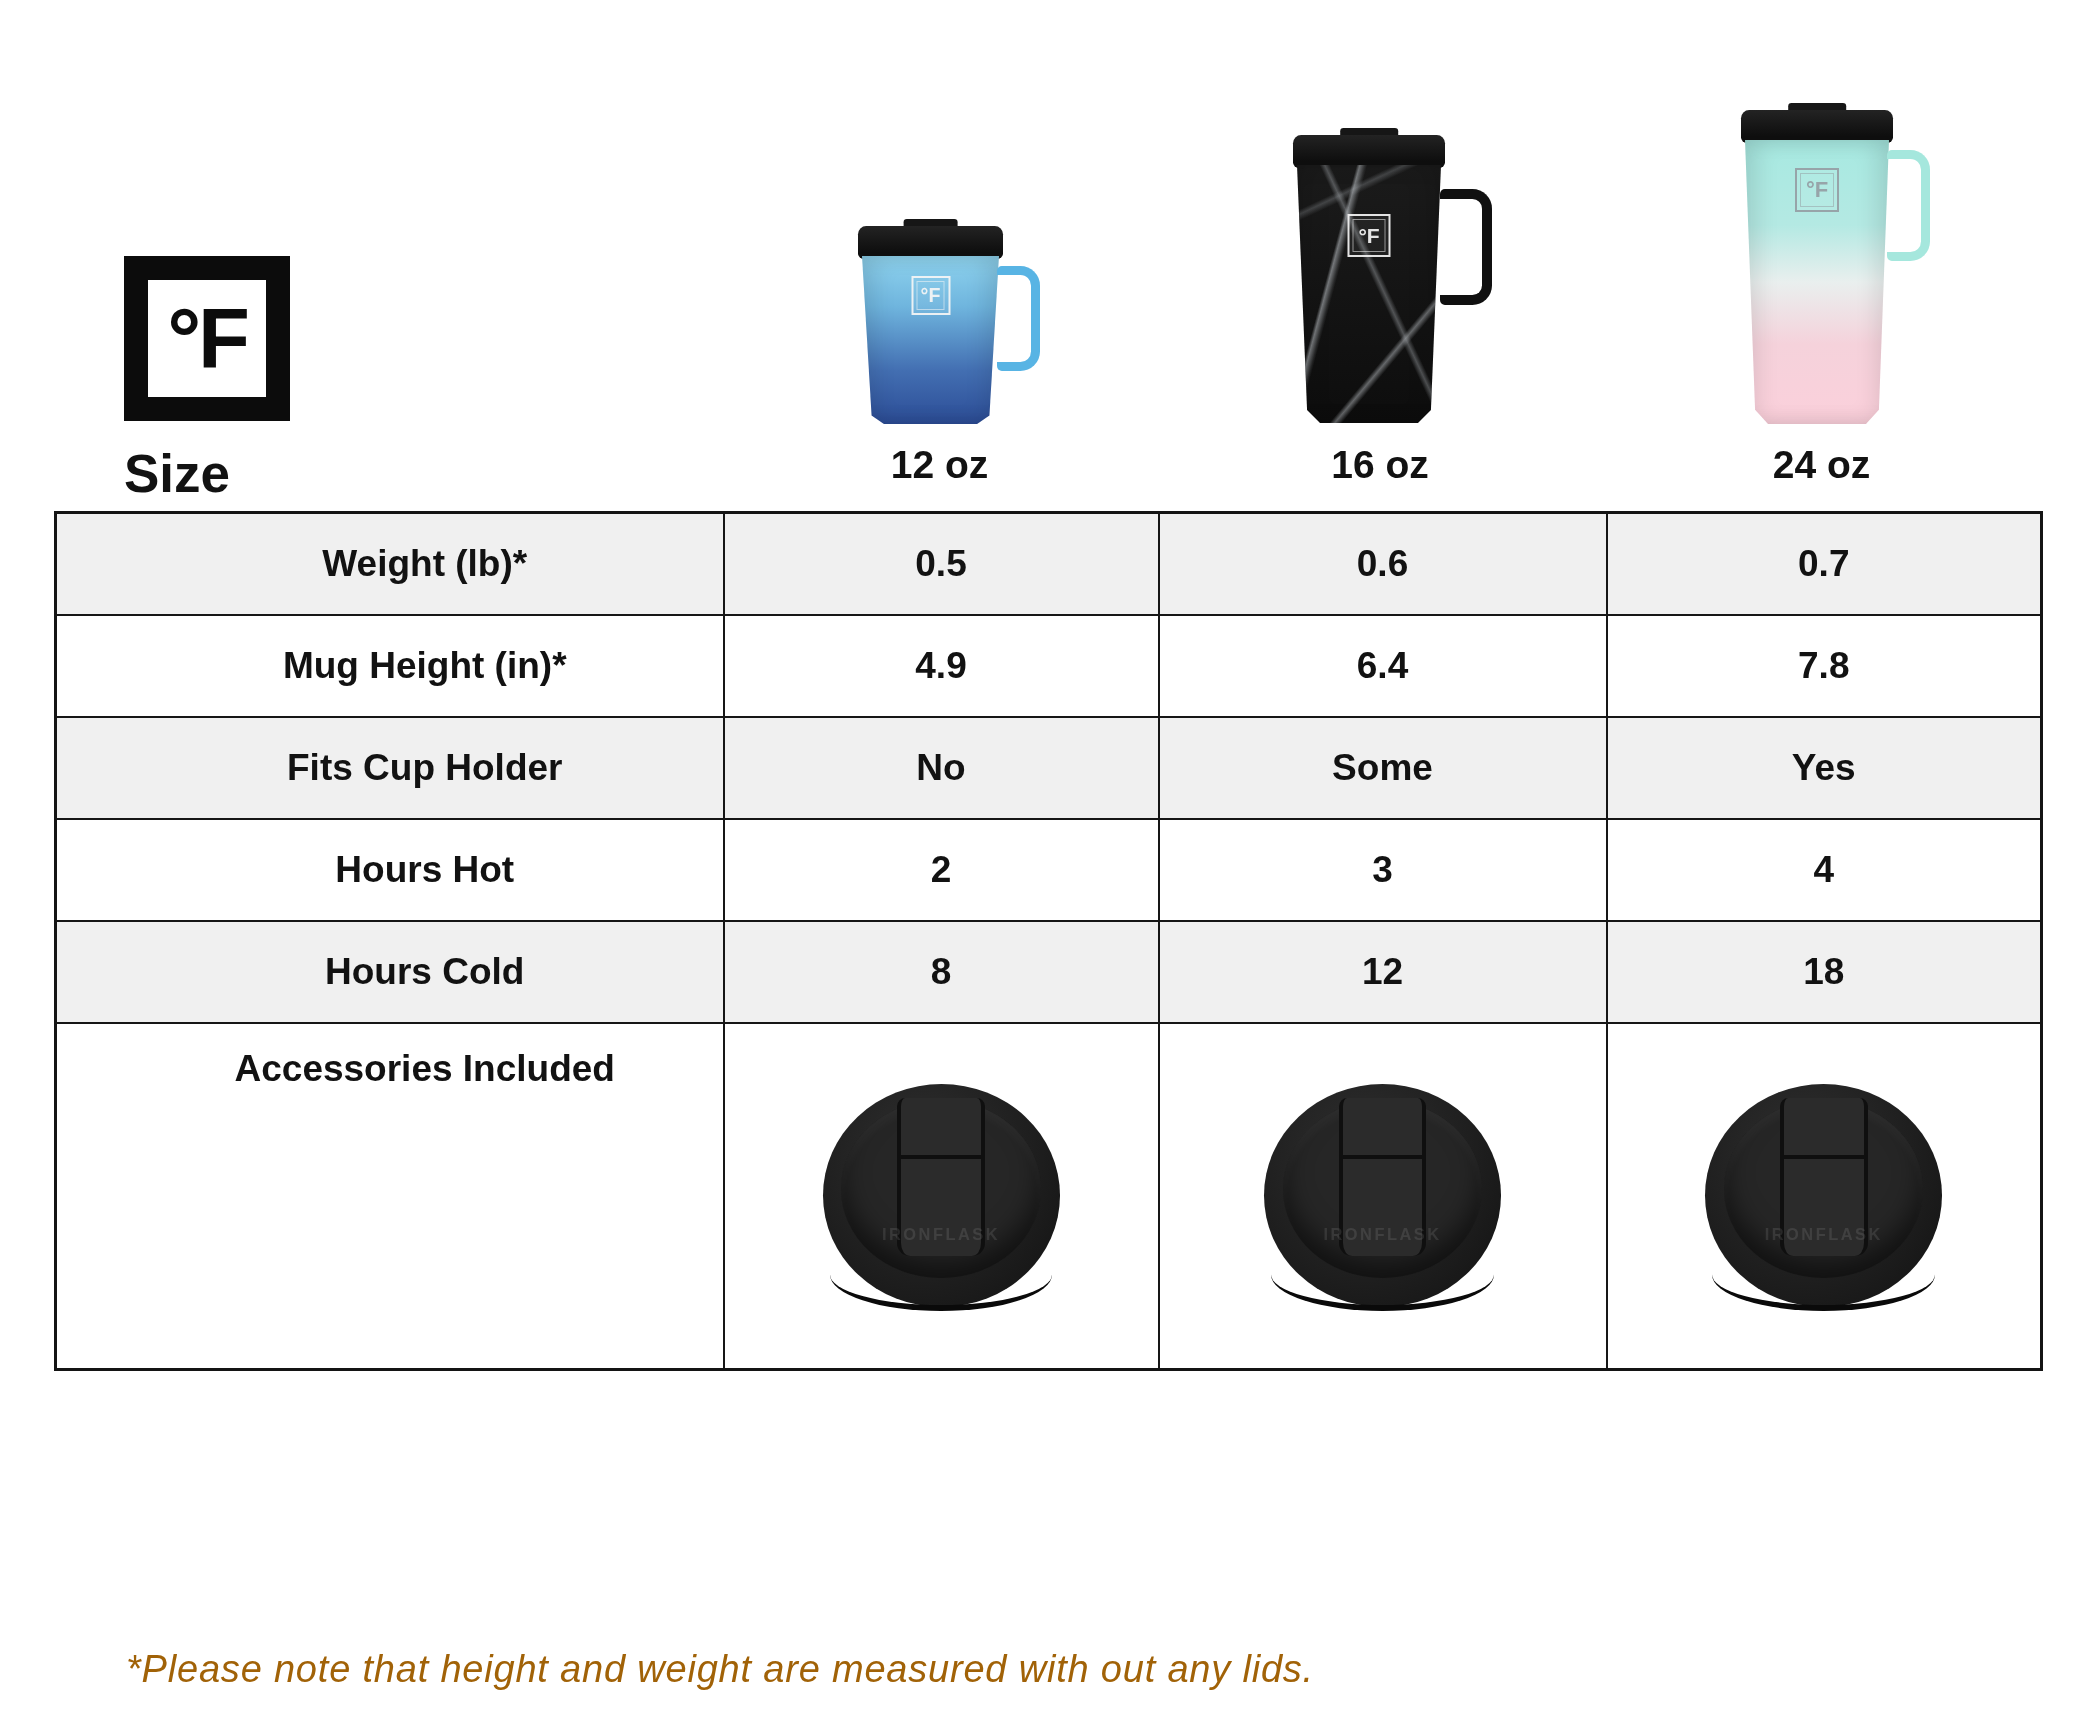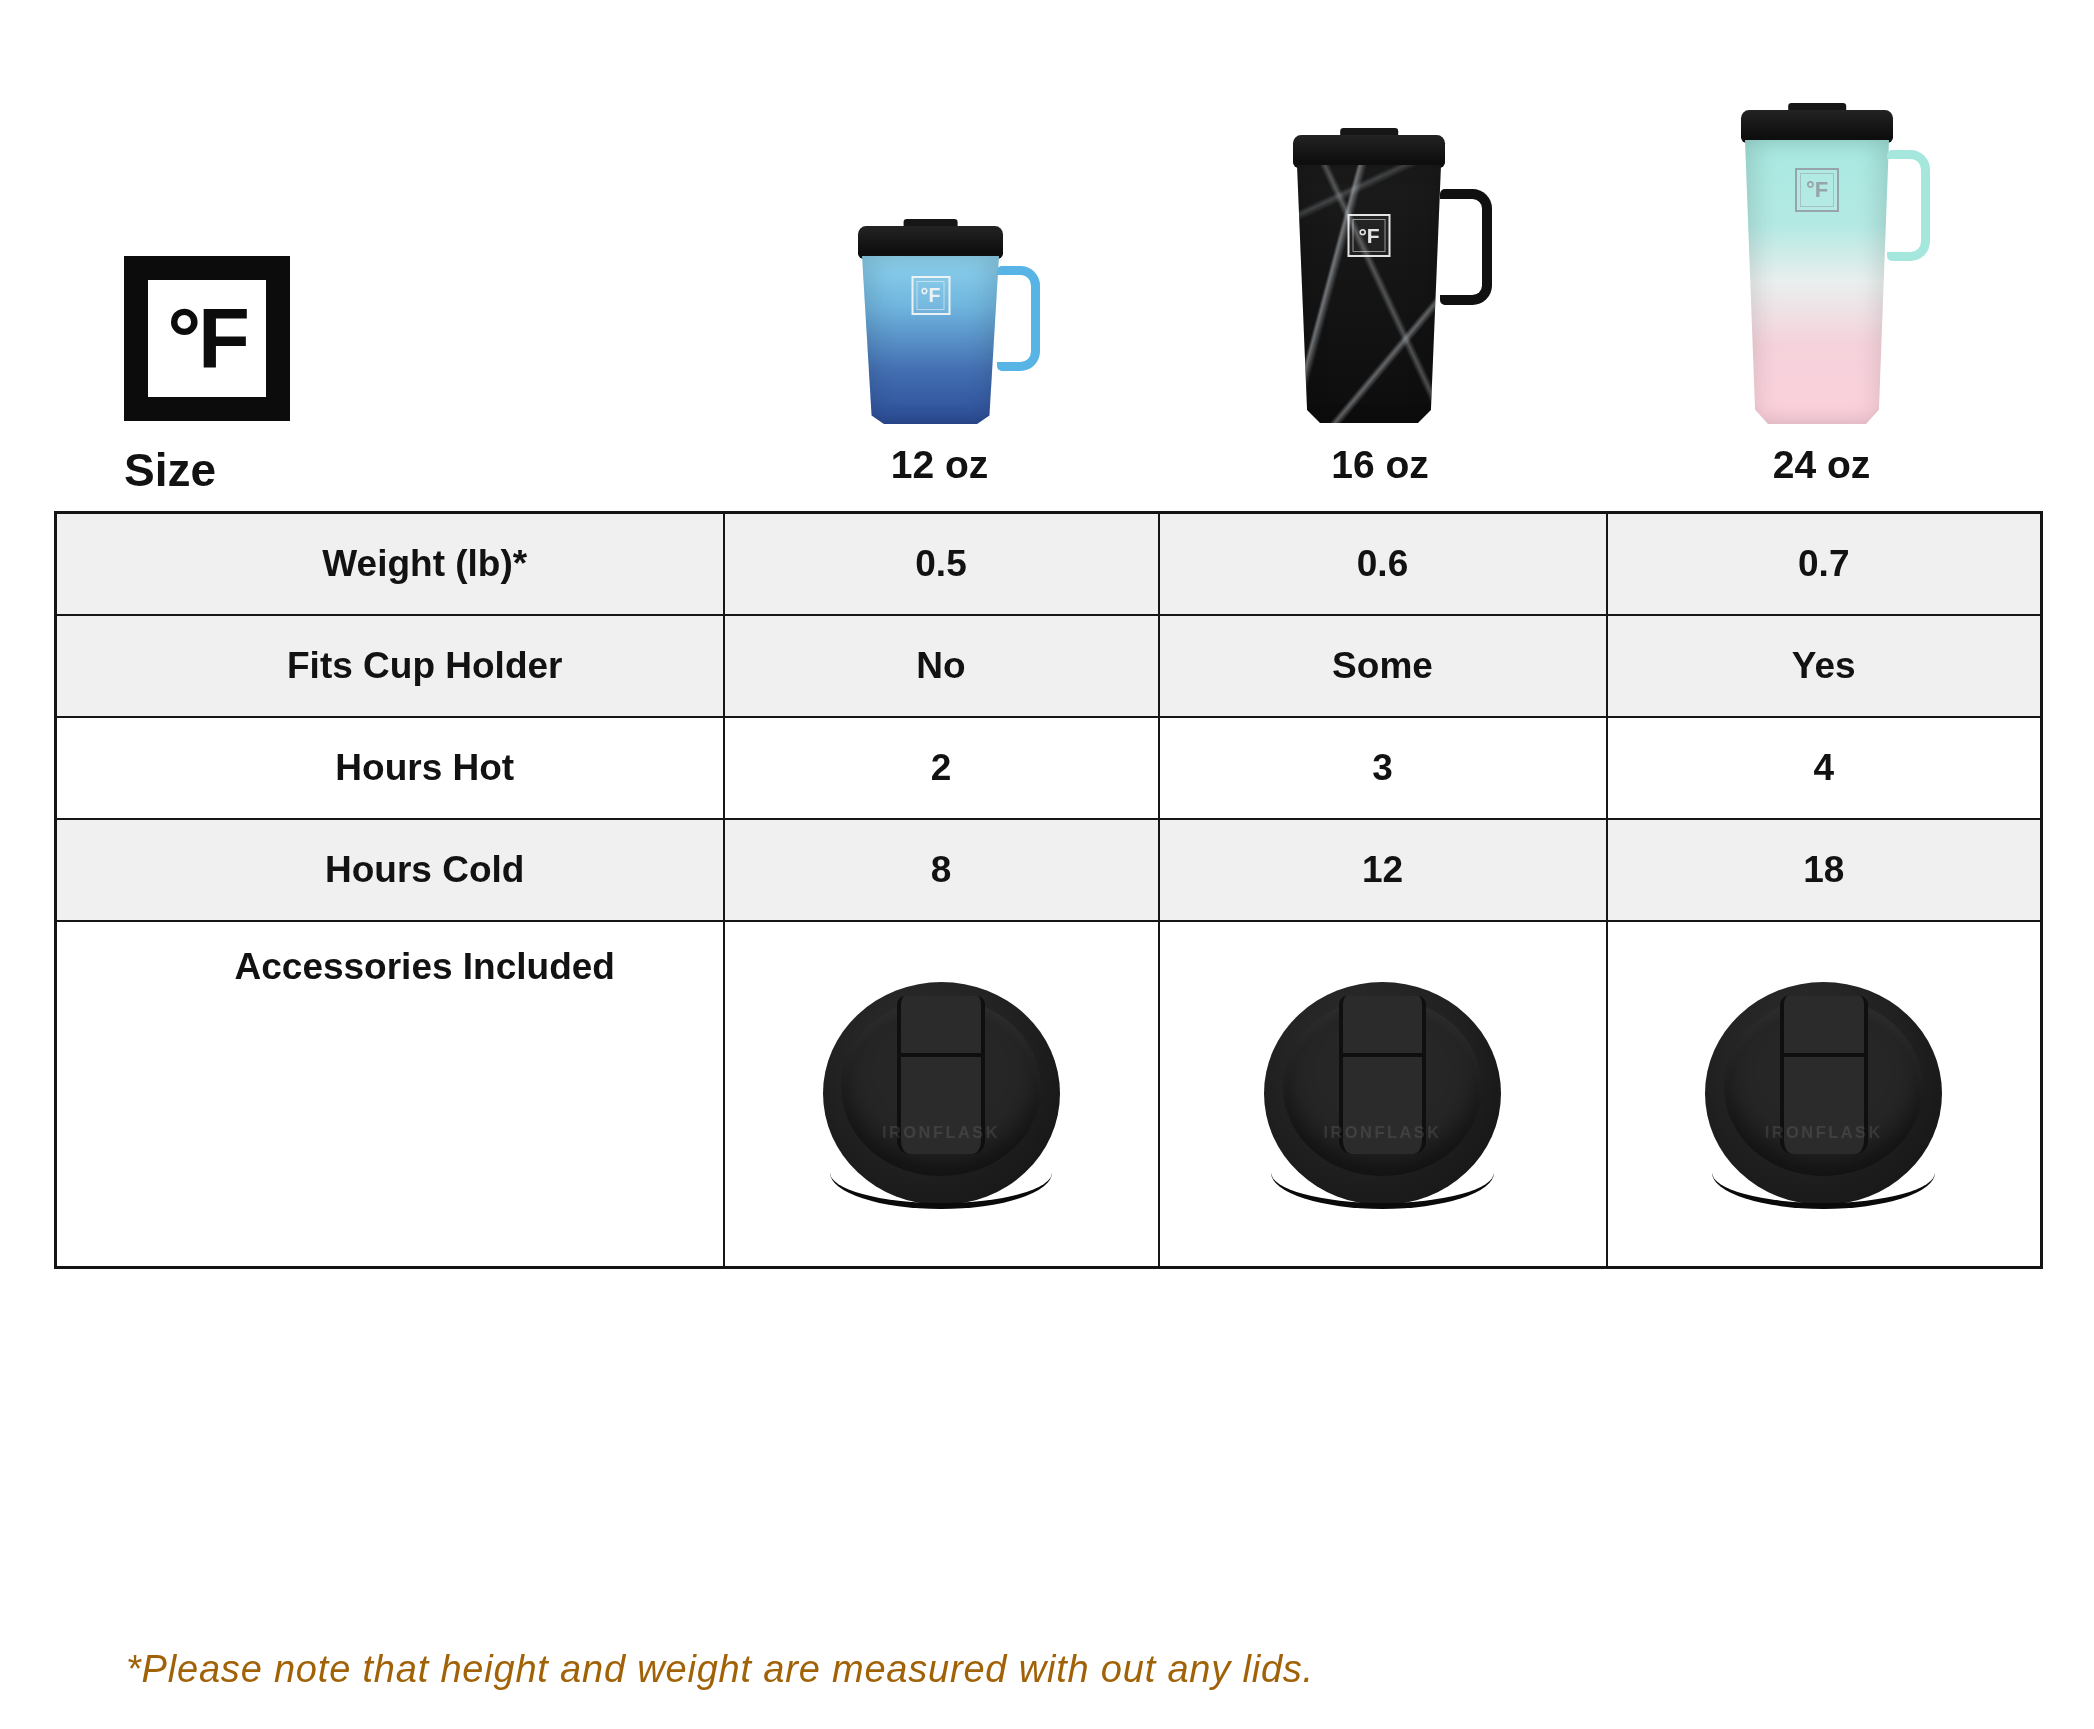--- a/index.html
+++ b/index.html
@@ -8,21 +8,21 @@
 
   
   .logo-box {
     left: 124px; top: 256px; width: 166px; height: 165px;
     border: 24.5px solid #0c0c0c; background: #ffffff;
     display: flex; align-items: center; justify-content: center;
     font-size: 85px; font-weight: 700; color: #0c0c0c; letter-spacing: -3.3px;
   }
 
   
-  .size-label { left: 124px; top: 443px; font-size: 46px; font-weight: 700; color: #121212; }
+  .size-label { left: 124px; top: 443px; font-size: 53px; font-weight: 700; color: #121212; }
   .col-label { top: 443px; font-size: 39px; font-weight: 700; color: #121212; text-align: center; }
   .col-label.c1 { left: 722px;  width: 435px; }
   .col-label.c2 { left: 1156px; width: 448px; }
   .col-label.c3 { left: 1604px; width: 435px; }
 
   
   .mug { position: absolute; }
   .mug .tab { position: absolute; top: 0; left: 50%; transform: translateX(-50%);
     width: 40%; height: 9.8px; background: #161616; border-radius: 3.3px 3.3px 0 0; }
   .mug .lid { position: absolute; top: 7.4px; left: -4.1px; right: -4.1px; height: 33px;
@@ -139,20 +139,26 @@
       <col style="width:435px">
       <col style="width:448px">
       <col style="width:435px">
     </colgroup>
   <tbody>
       <tr class="gray">
     <td class="lbl">Weight (lb)*</td>
     <td>0.5</td>
     <td>0.6</td>
     <td>0.7</td>
+  </tr>
+  <tr class="white">
+    <td class="lbl">Mug Height (in)*</td>
+    <td>4.9</td>
+    <td>6.4</td>
+    <td>7.8</td>
   </tr>
   <tr class="gray">
     <td class="lbl">Fits Cup Holder</td>
     <td>No</td>
     <td>Some</td>
     <td>Yes</td>
   </tr>
   <tr class="white">
     <td class="lbl">Hours Hot</td>
     <td>2</td>

